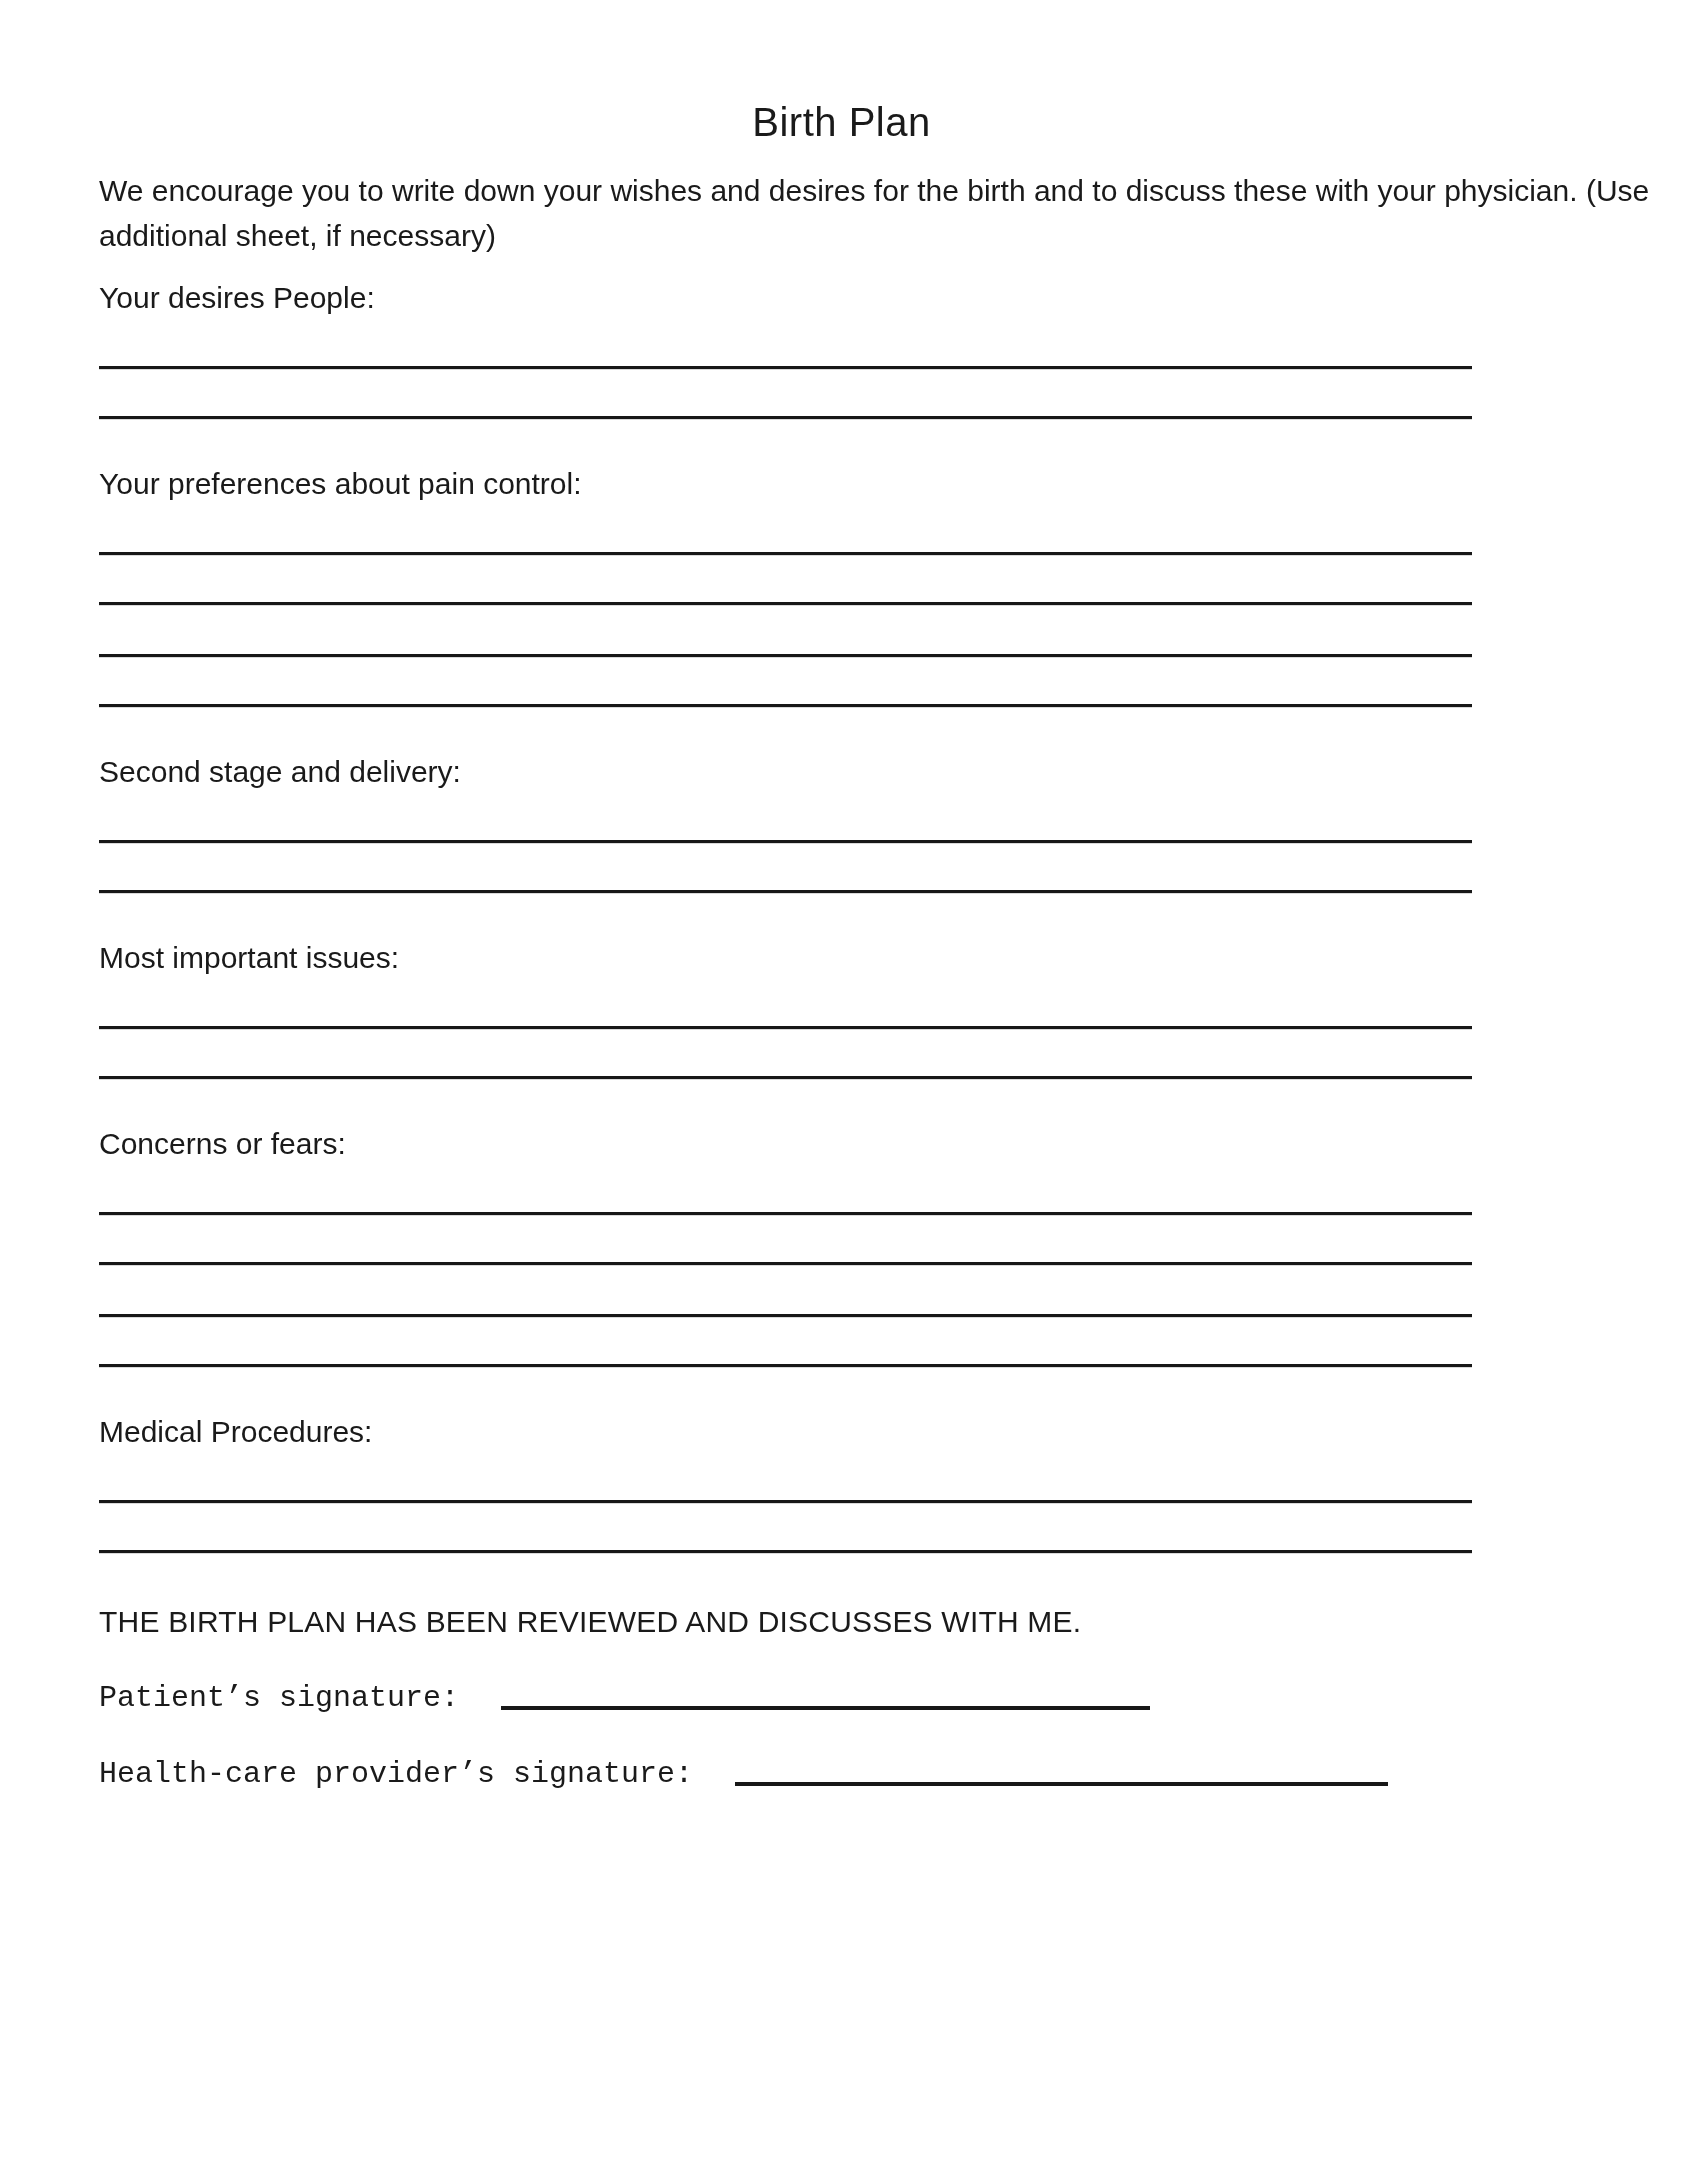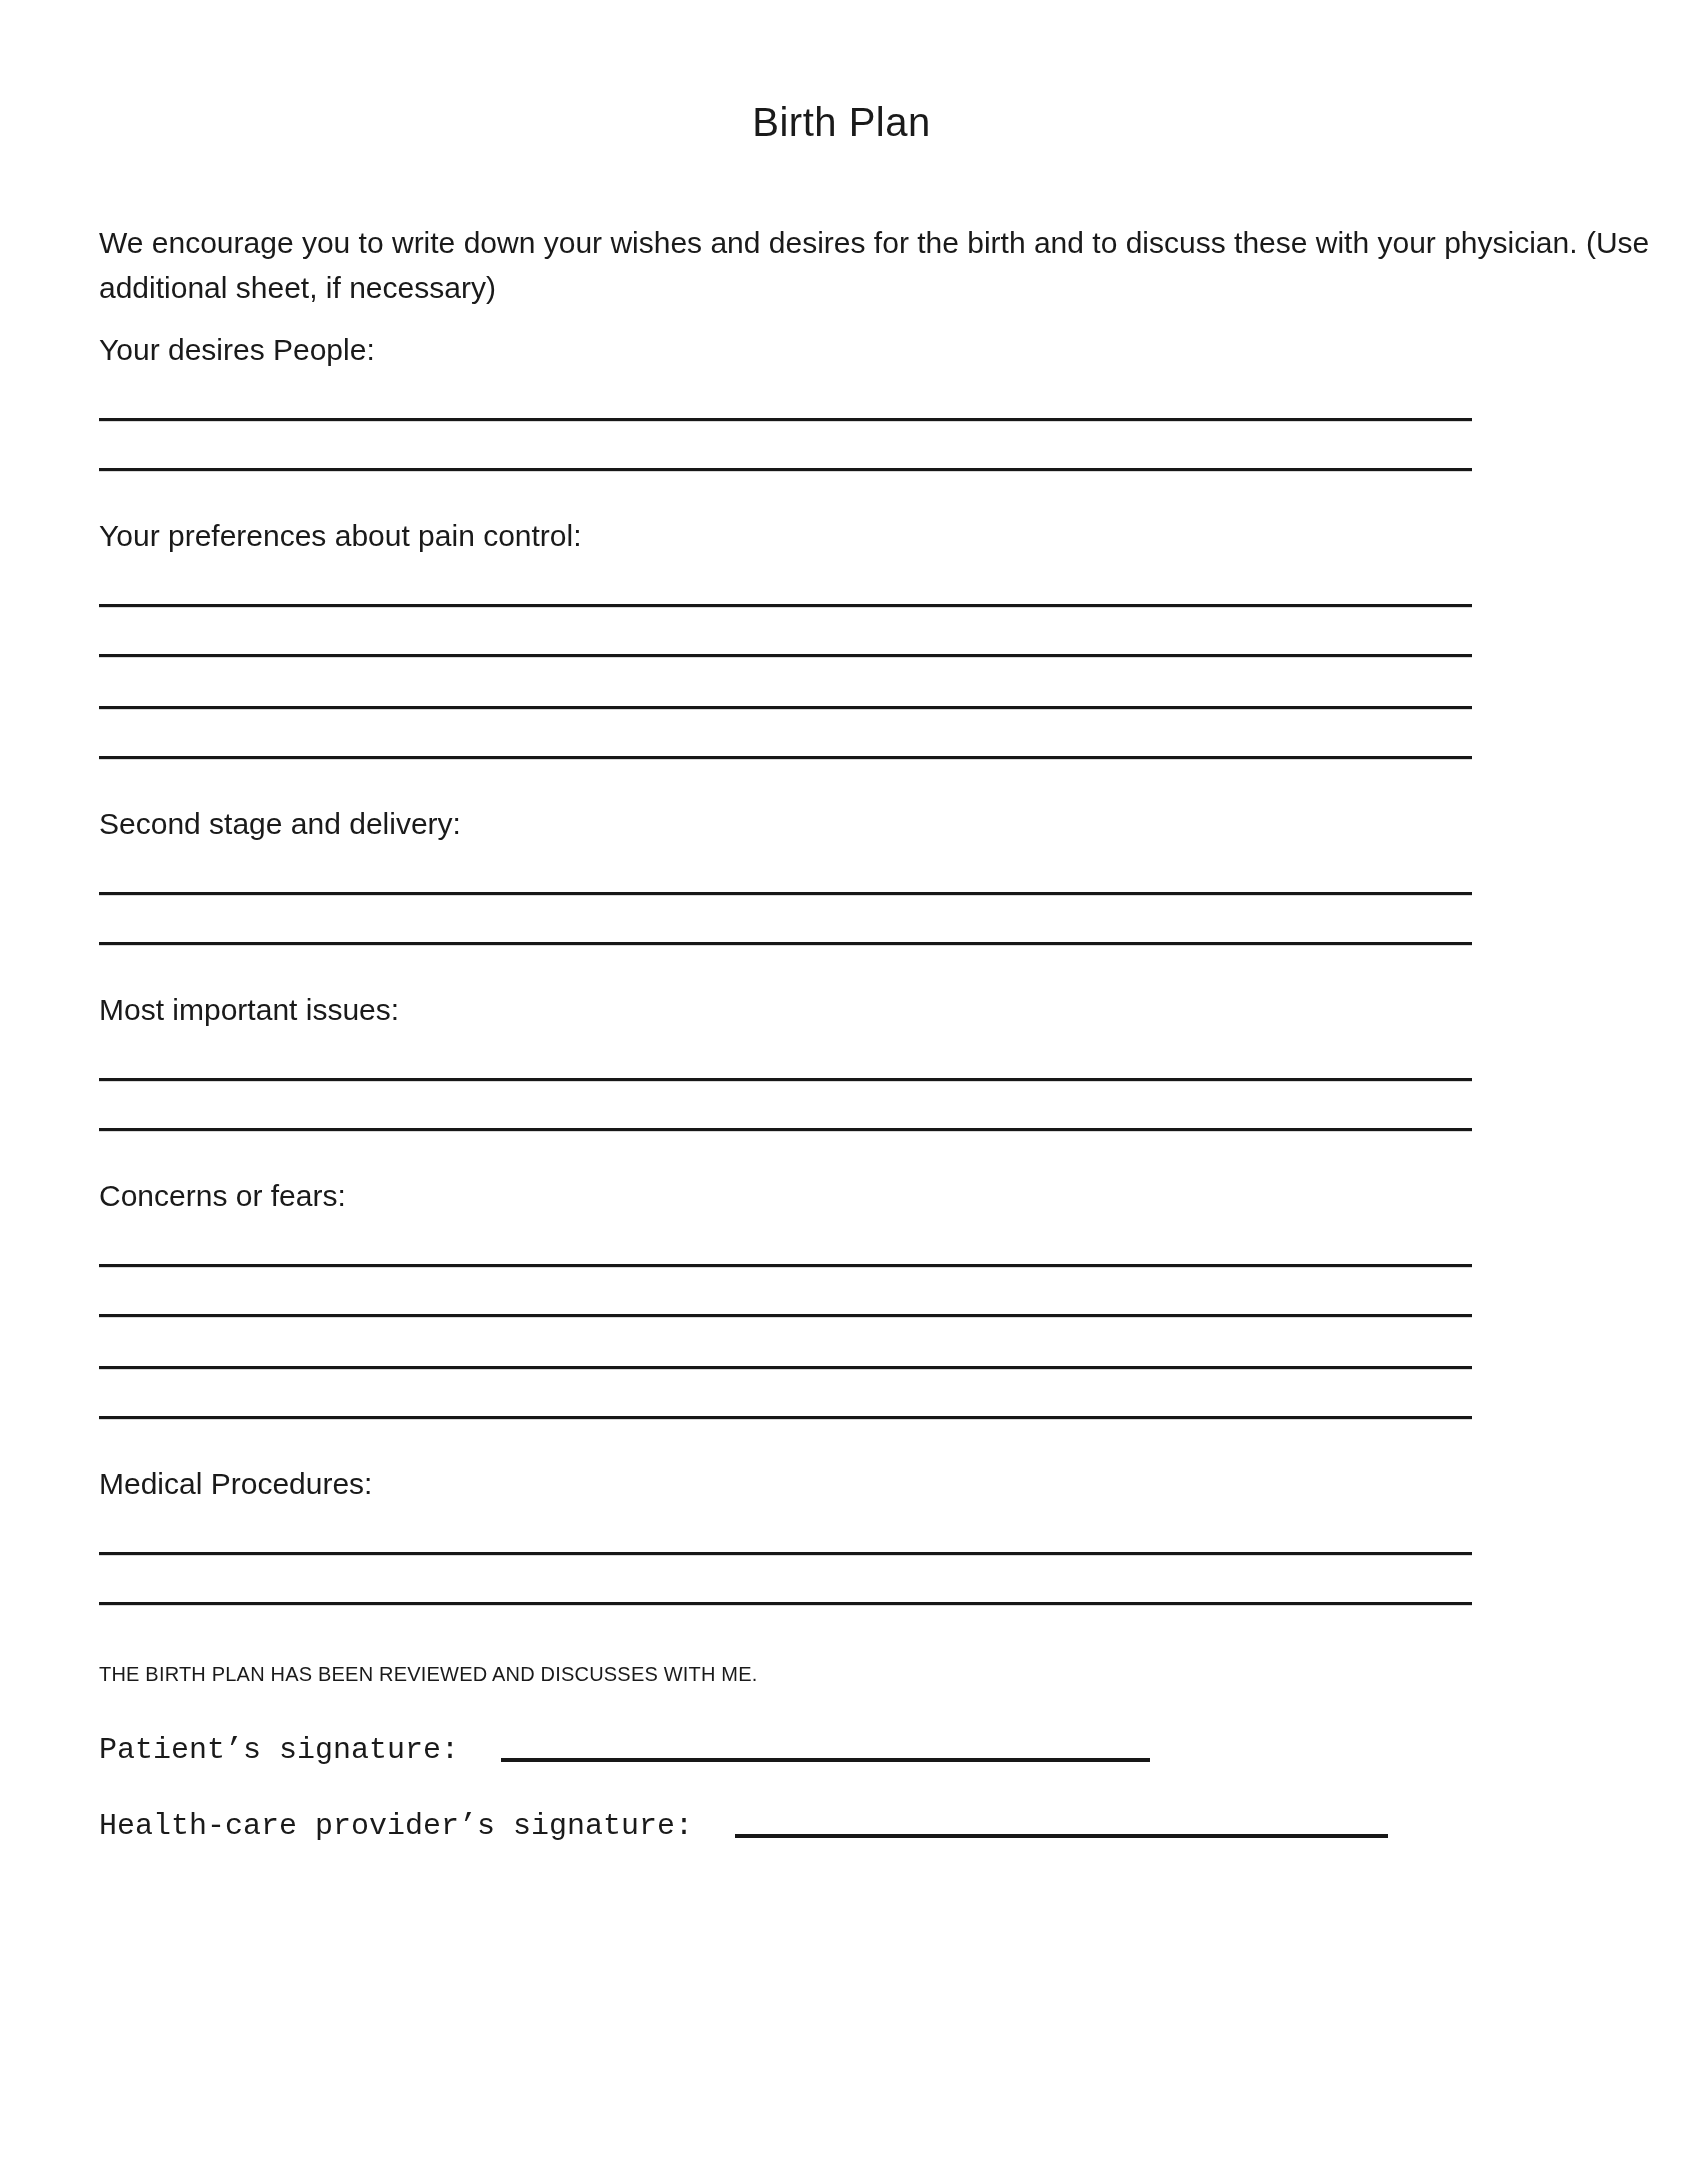--- a/index.html
+++ b/index.html
@@ -19,41 +19,41 @@
   .doc-title {
     margin: 0;
     padding-top: 97px;
     text-align: center;
     font-size: 40px;
     line-height: 51px;
     font-weight: 400;
     letter-spacing: 0.5px;
   }
   .intro {
-    margin: 72px 0 0 99px;
+    margin: 20px 0 0 99px;
     max-width: 1569px;
     font-size: 30px;
     line-height: 45px;
   }
   .section-label {
     margin: 44px 0 0 99px;
     font-size: 30px;
     line-height: 40px;
   }
   .section.first .section-label { margin-top: 20px; }
   .fill-line {
     width: 1373px; height: 4px;
     margin: 48px 0 0 99px;
     background: #181818;
     border-bottom: 1px solid #d9d9d9;
   }
   .fill-line.second { margin-top: 46px; }
   .review {
     margin: 48px 8px 0 99px;
-    font-size: 20px;
+    font-size: 30px;
     line-height: 40px;
     letter-spacing: 0.2px;
   }
   .sig-row {
     display: flex;
     align-items: flex-start;
     margin: 36px 0 0 99px;
     font-size: 30px;
     line-height: 40px;
     font-family: Liberation Mono, monospace;

